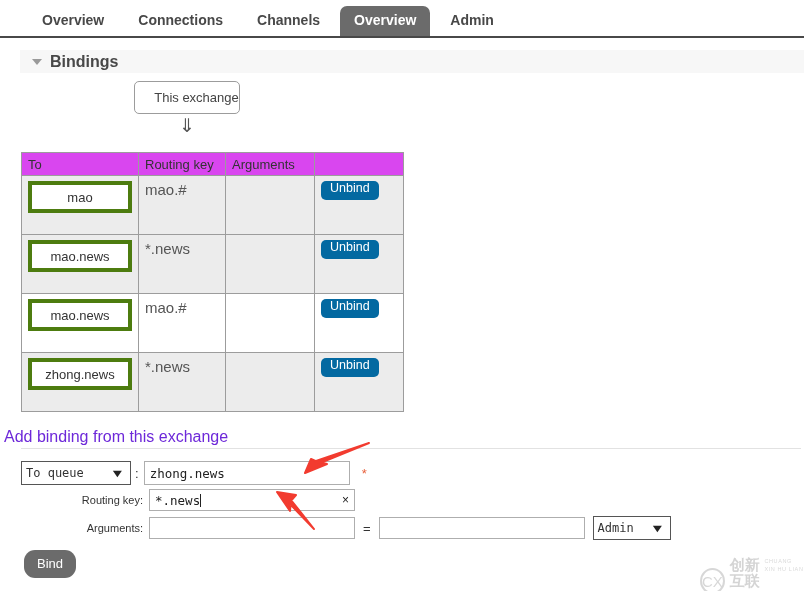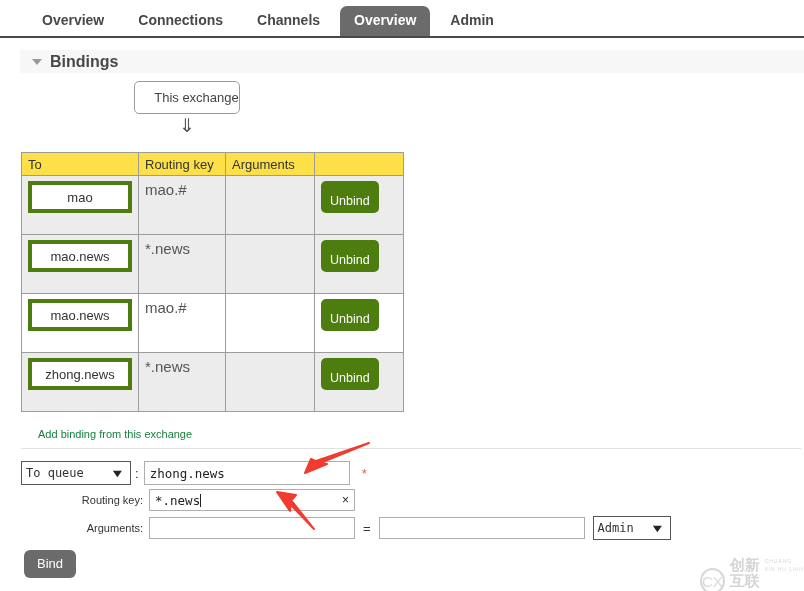--- a/index.html
+++ b/index.html
@@ -105,21 +105,21 @@
   
   #bindings-table {
     position: absolute;
     left: 21px; top: 152px;
     border-collapse: collapse;
     font-size: 13px;
     color: #333333;
   }
   #bindings-table th {
     border: 1px solid #9c9c9c;
-    background: #fde047;
+    background: #d946ef;
     font-weight: normal;
     text-align: left;
     padding: 2px 6px;
     height: 18px;
     color: #333333;
     font-size: 13px;
   }
   #bindings-table td {
     border: 1px solid #9c9c9c;
     padding: 4px 6px;
@@ -149,37 +149,37 @@
     cursor: pointer;
   }
   .routing-key-text {
     display: block;
     padding-top: 1px;
     color: #555555;
     font-size: 15px;
   }
   .unbind-button {
     display: inline-block;
-    background: #4d7c0f;
+    background: #0369a1;
     color: #ffffff;
     border: none;
     border-radius: 5px;
-    padding: 13px 9px 5px 9px;
+    padding: 0 9px 5px 9px;
     font-size: 12.5px;
     font-family: "Liberation Sans", sans-serif;
     cursor: pointer;
     margin-top: 1px;
   }
 
   
   #add-binding-title {
     position: absolute;
-    left: 38px; top: 428px;
-    font-size: 11px;
-    color: #15803d;
+    left: 4px; top: 428px;
+    font-size: 16px;
+    color: #6d28d9;
   }
   #add-binding-rule {
     position: absolute;
     left: 21px; top: 448px;
     width: 780px;
     height: 1px;
     background: #e2e2e2;
   }
 
   .form-row {
@@ -284,21 +284,21 @@
     margin-left: 8px;
     cursor: pointer;
   }
 
   #bind-button {
     position: absolute;
     left: 24px; top: 550px;
     background: #6b6b6b;
     color: #ffffff;
     border: none;
-    border-radius: 6px;
+    border-radius: 11px;
     padding: 6px 13px 7px 13px;
     font-size: 13px;
     font-family: "Liberation Sans", sans-serif;
     cursor: pointer;
   }
 
   
   #annotation-layer {
     position: absolute;
     left: 0; top: 0;

